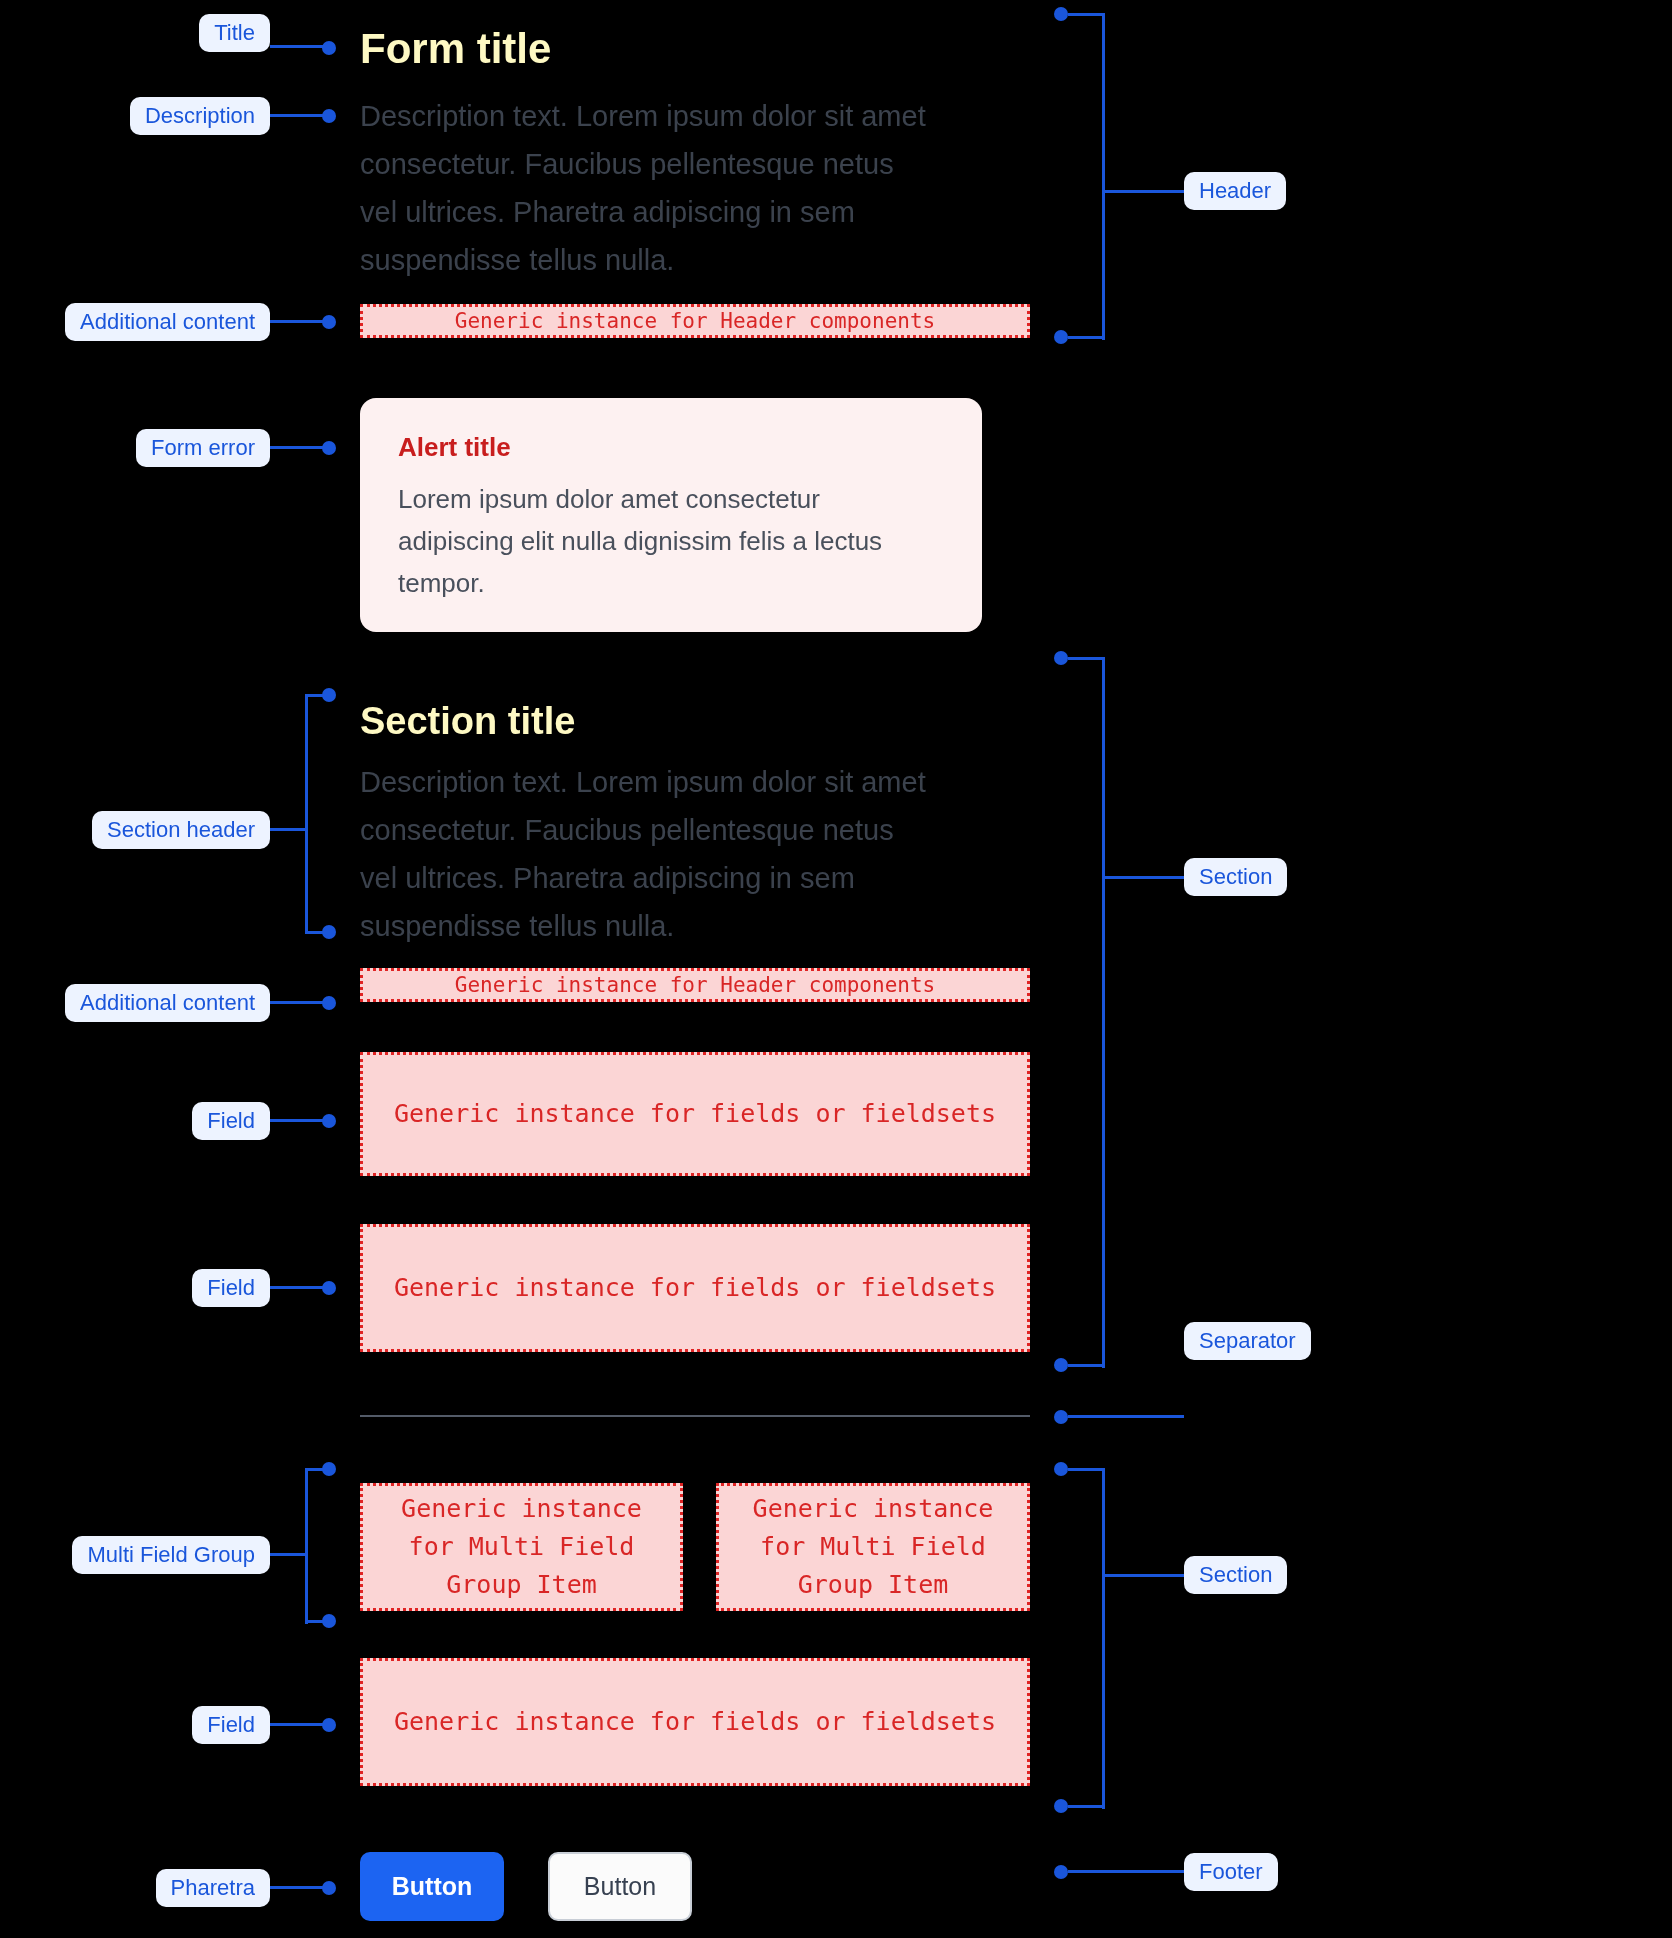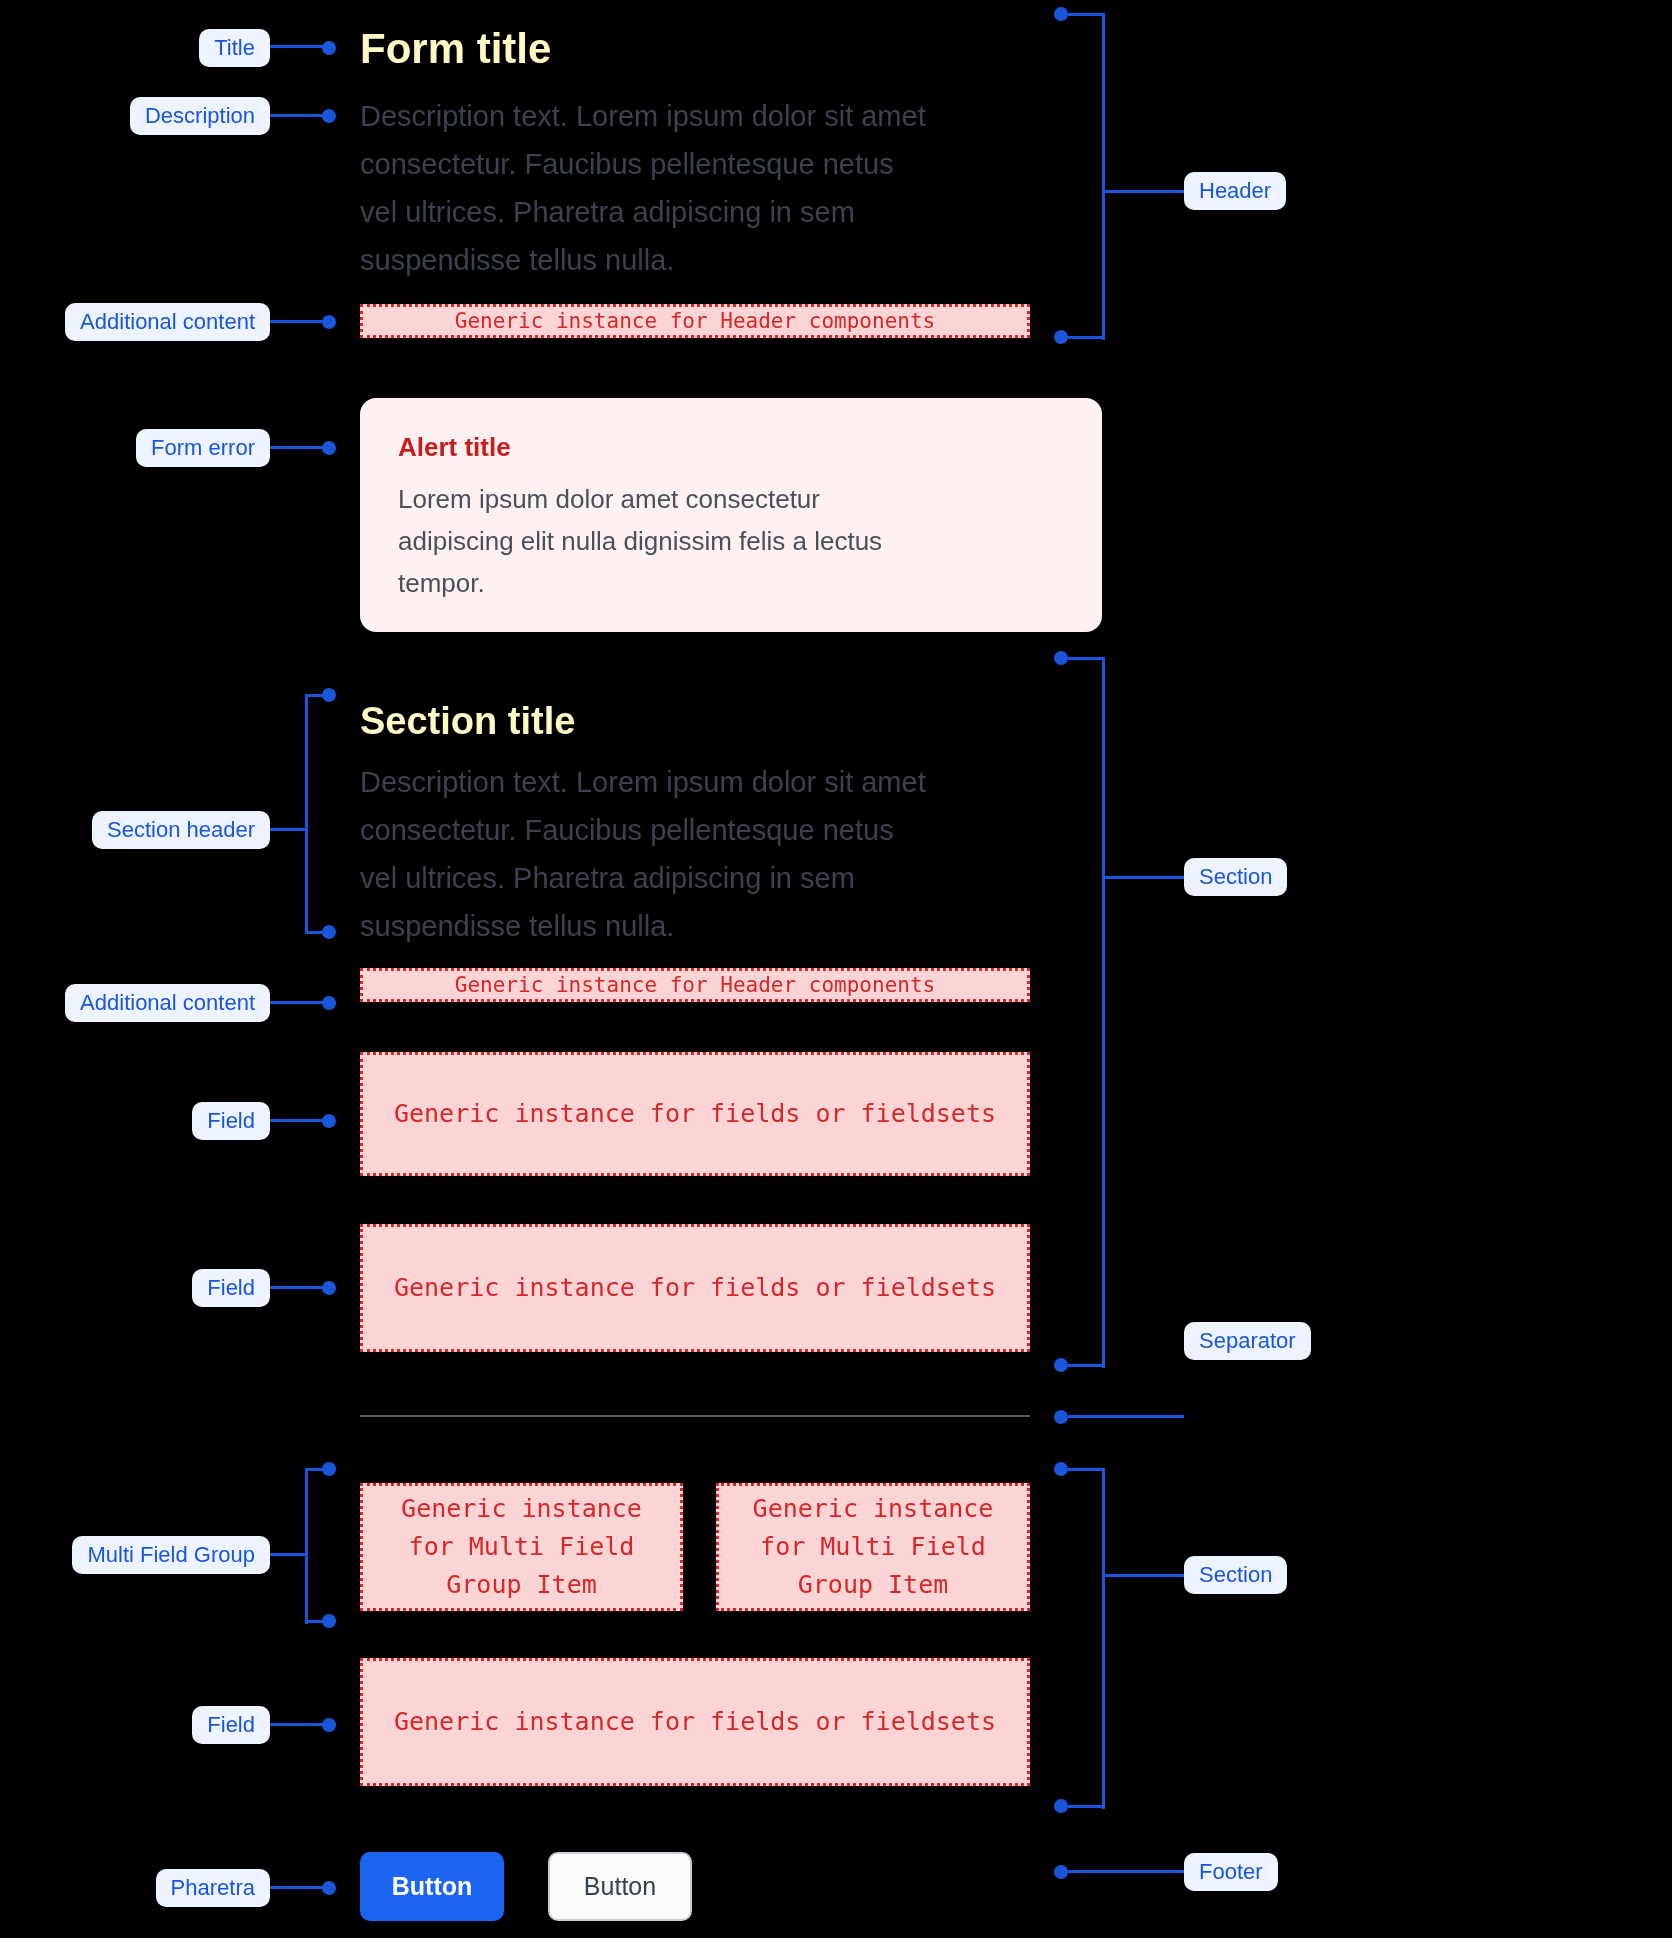--- a/index.html
+++ b/index.html
@@ -20,21 +20,21 @@
   .form-title{position:absolute;left:360px;color:#fef9c3;font-size:42px;font-weight:600;line-height:50px;}
   .form-desc{position:absolute;left:360px;width:680px;color:#3B424D;font-size:29px;line-height:48px;
              white-space:pre-line;}
   .generic-sm{position:absolute;left:360px;width:670px;height:34px;box-sizing:border-box;
               background:#FBD5D5;border:3px dotted #E02424;display:flex;align-items:center;justify-content:center;
               color:#D92626;font-family:"DejaVu Sans Mono", monospace;font-size:21px;}
   .generic-box{position:absolute;box-sizing:border-box;background:#FBD5D5;border:3px dotted #E02424;
                display:flex;align-items:center;justify-content:center;text-align:center;
                color:#D92626;font-family:"DejaVu Sans Mono", monospace;font-size:25px;line-height:38px;
                white-space:pre-line;}
-  .alert{position:absolute;left:360px;top:398px;width:742px;height:234px;box-sizing:border-box;
+  .alert{position:absolute;left:360px;top:398px;width:622px;height:234px;box-sizing:border-box;
          background:#FDF1F1;border-radius:16px;padding:32px 38px;}
   .alert-title{color:#C81E1E;font-size:26px;font-weight:700;line-height:34px;}
   .alert-body{margin-top:14px;color:#49505C;font-size:26px;line-height:42px;white-space:pre-line;}
   .separator{position:absolute;left:360px;top:1415px;width:670px;height:2px;background:#535B68;}
   .btn{position:absolute;top:1852px;width:144px;height:69px;box-sizing:border-box;border-radius:10px;
        display:flex;align-items:center;justify-content:center;font-size:25px;font-weight:600;cursor:pointer;}
   .btn-primary{left:360px;background:#1C64F2;color:#FFFFFF;border:none;}
   .btn-secondary{left:548px;background:#FBFBFB;color:#374151;border:2px solid #C8CED6;font-weight:500;}
 </style>
 </head>
@@ -90,21 +90,21 @@
 Group Item</span>
   </div>
 
   <div class="generic-box" style="left:360px;top:1658px;width:670px;height:128px">
     <span>Generic instance for fields or fieldsets</span>
   </div>
 
   <button class="btn btn-primary">Button</button>
   <button class="btn btn-secondary">Button</button>
 
-  <div class="pill pill-left" style="top:29px;right:1402px">Title</div>
+  <div class="pill pill-left" style="top:14px;right:1402px">Title</div>
   <div class="hline" style="top:45px;left:270px;width:54px"></div>
   <div class="dot" style="top:41px;left:322px"></div>
 
   <div class="pill pill-left" style="top:97px;right:1402px">Description</div>
   <div class="hline" style="top:114px;left:270px;width:54px"></div>
   <div class="dot" style="top:109px;left:322px"></div>
 
   <div class="pill pill-left" style="top:303px;right:1402px">Additional content</div>
   <div class="hline" style="top:320px;left:270px;width:54px"></div>
   <div class="dot" style="top:315px;left:322px"></div>

